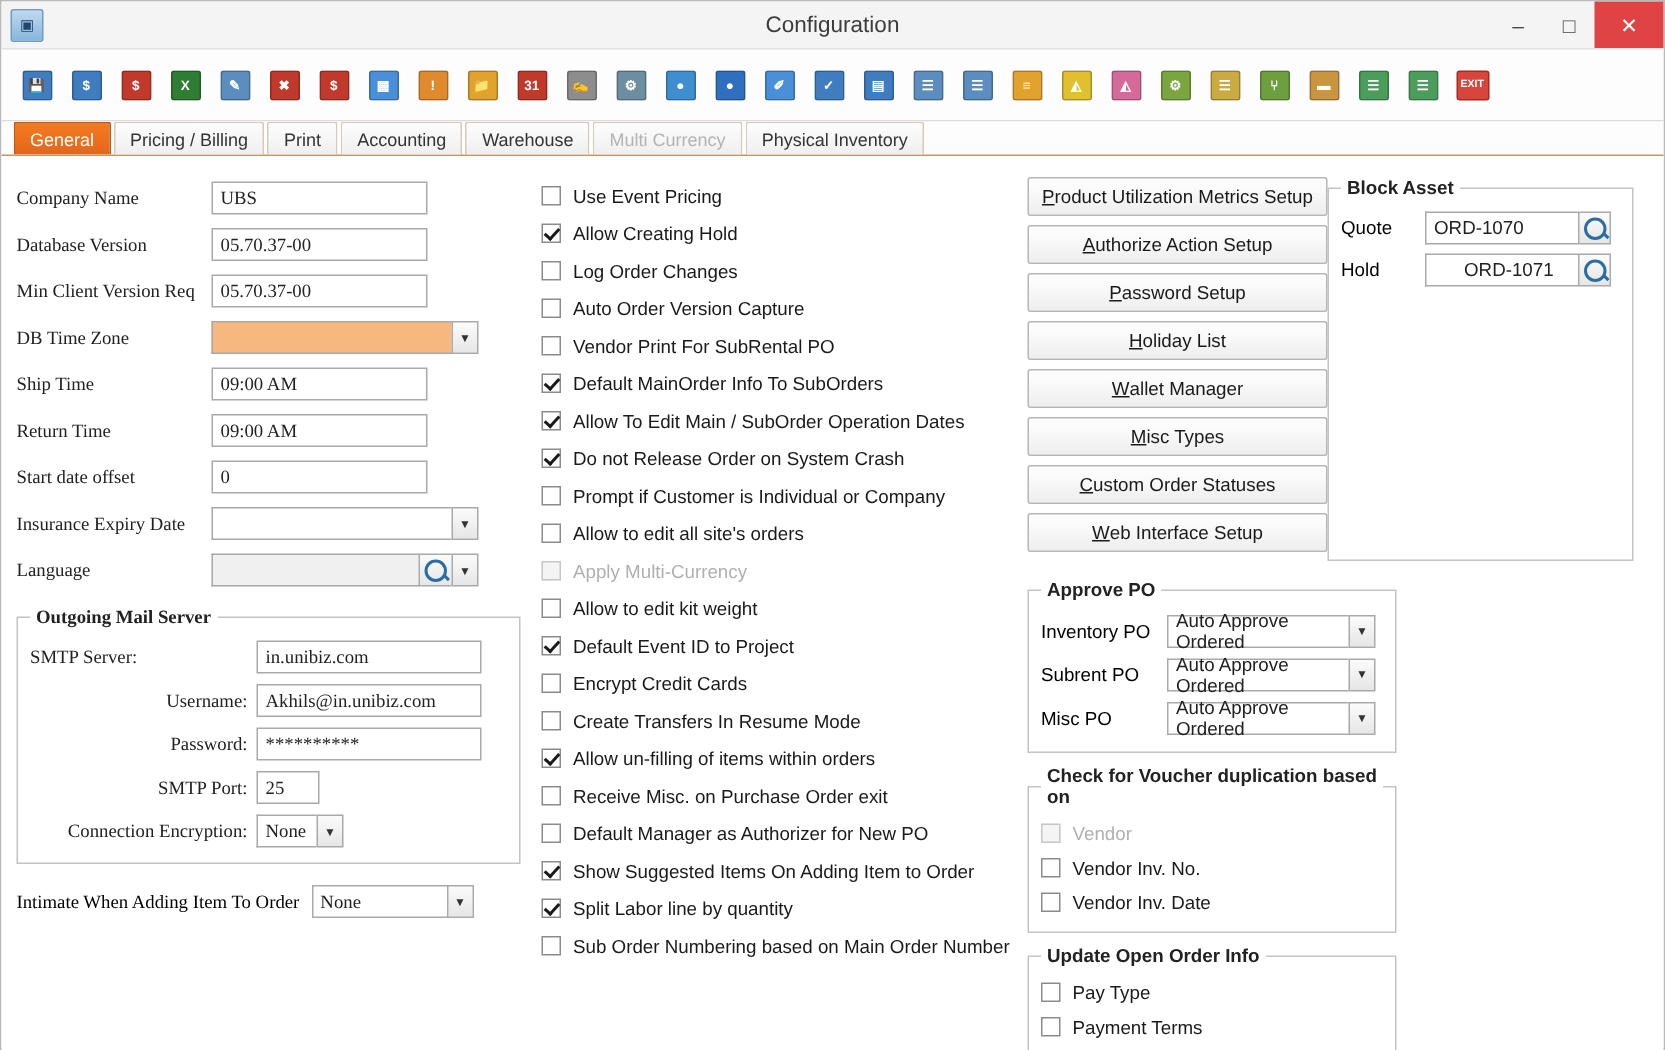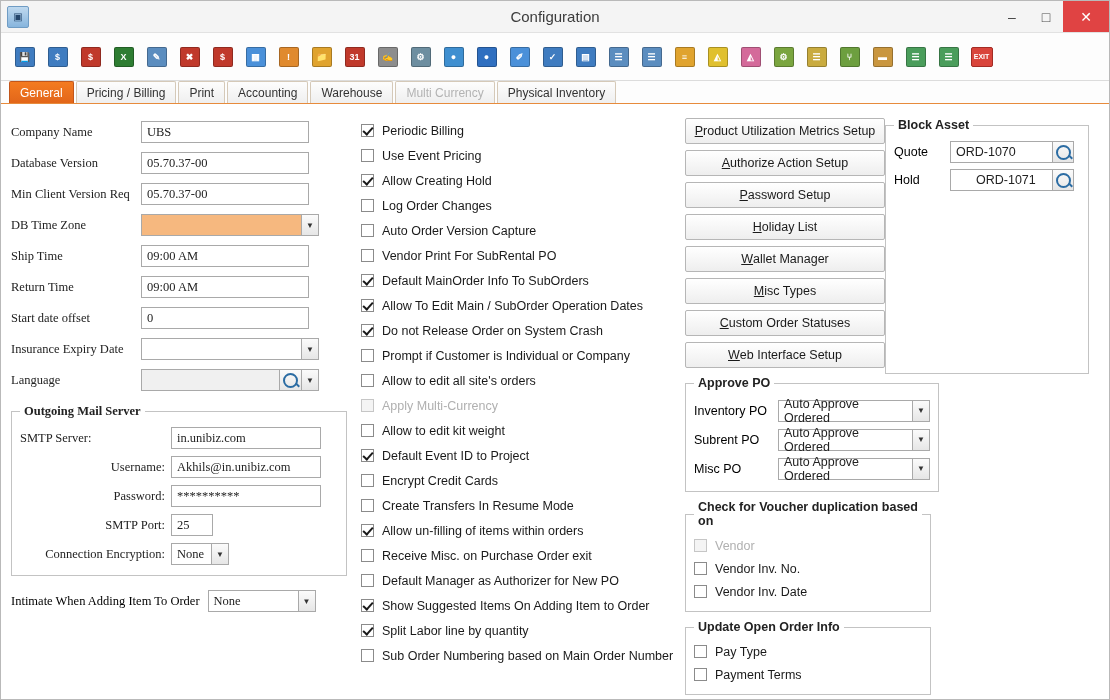--- a/index.html
+++ b/index.html
@@ -87,21 +87,21 @@
   .col-mid{width:320px;flex:0 0 320px;padding-top:4px;}
   .col-right{flex:1 1 auto;padding-top:4px;padding-left:4px;}
 
   .field-row{display:flex;align-items:center;height:28px;margin-bottom:3px;}
   .field-label{width:130px;flex:0 0 130px;color:#222;font-size:12.5px;}
   .inp{
     height:22px;border:1px solid #a9a9a9;background:#fff;
     display:flex;align-items:center;padding:0 5px;font-size:12.5px;color:#222;
     box-sizing:border-box;
   }
-  .inp.w180{width:168px;}
+  .inp.w180{width:144px;}
   .inp.orange{background:#f6b87f;}
   .combo{display:flex;width:178px;height:22px;box-sizing:border-box;}
   .combo .inp{flex:1 1 auto;border-right:none;}
   .arrowbtn{
     width:18px;flex:0 0 18px;border:1px solid #a9a9a9;
     background:linear-gradient(#fbfbfb,#e6e6e6);
     display:flex;align-items:center;justify-content:center;font-size:8px;color:#333;
     box-sizing:border-box;
   }
   .searchbtn{
@@ -150,21 +150,21 @@
   .block-asset{
     border:2px solid #c8322a;padding:4px 8px 10px 8px;margin-left:6px;
     width:186px;box-sizing:content-box;
   }
   .block-asset legend{font-weight:bold;}
   .ba-row{display:flex;align-items:center;height:28px;}
   .ba-label{width:56px;flex:0 0 56px;font-size:12.5px;}
   .ba-combo{display:flex;width:124px;height:22px;box-sizing:border-box;}
   .approve-row{display:flex;align-items:center;height:29px;}
   .approve-label{width:84px;flex:0 0 84px;font-size:12.5px;}
-  .approve-combo{display:flex;width:152px;height:22px;box-sizing:border-box;}
+  .approve-combo{display:flex;width:139px;height:22px;box-sizing:border-box;}
   .bottom-row{display:flex;align-items:center;margin-top:14px;}
   .bottom-row .lbl{font-size:12.5px;margin-right:8px;}
 </style>
 </head>
 <body>
 
 <div class="window">
 
   <div class="titlebar">
     <div class="app-icon">▣</div>
@@ -365,24 +365,20 @@
       <div class="bottom-row">
         <div class="lbl">Intimate When Adding Item To Order</div>
         <div class="combo" style="width:108px;">
           <div class="inp">None</div>
           <div class="arrowbtn">▼</div>
         </div>
       </div>
     </div>
 
     <div class="col-mid" id="mid-checks">
-        <div class="chk-row">
-          <div class="chk on"></div>
-          <div class="chk-label">Periodic Billing</div>
-        </div>
         <div class="chk-row">
           <div class="chk"></div>
           <div class="chk-label">Use Event Pricing</div>
         </div>
         <div class="chk-row">
           <div class="chk on"></div>
           <div class="chk-label">Allow Creating Hold</div>
         </div>
         <div class="chk-row">
           <div class="chk"></div>
@@ -492,21 +488,21 @@
                   <div class="inp" style="flex: 1 1 auto; border-right: none; padding-left: 25px;">ORD-1071</div>
                   <div class="searchbtn" style="border-right: 1px solid rgb(169, 169, 169);">
                     <span class="magnifier"></span>
                   </div>
                 </div>
               </div>
             </div>
         </fieldset>
       </div>
 
-      <fieldset class="group" style="width:228px;margin-top:2px;">
+      <fieldset class="group" style="width:228px;margin-top:12px;">
         <legend>Approve PO</legend>
         <div id="approve-rows">
             <div class="approve-row">
               <div class="approve-label">Inventory PO</div>
               <div class="approve-combo">
                 <div class="inp" style="flex: 1 1 auto; border-right: none;">Auto Approve Ordered</div>
                 <div class="arrowbtn">▼</div>
               </div>
             </div>
             <div class="approve-row">

